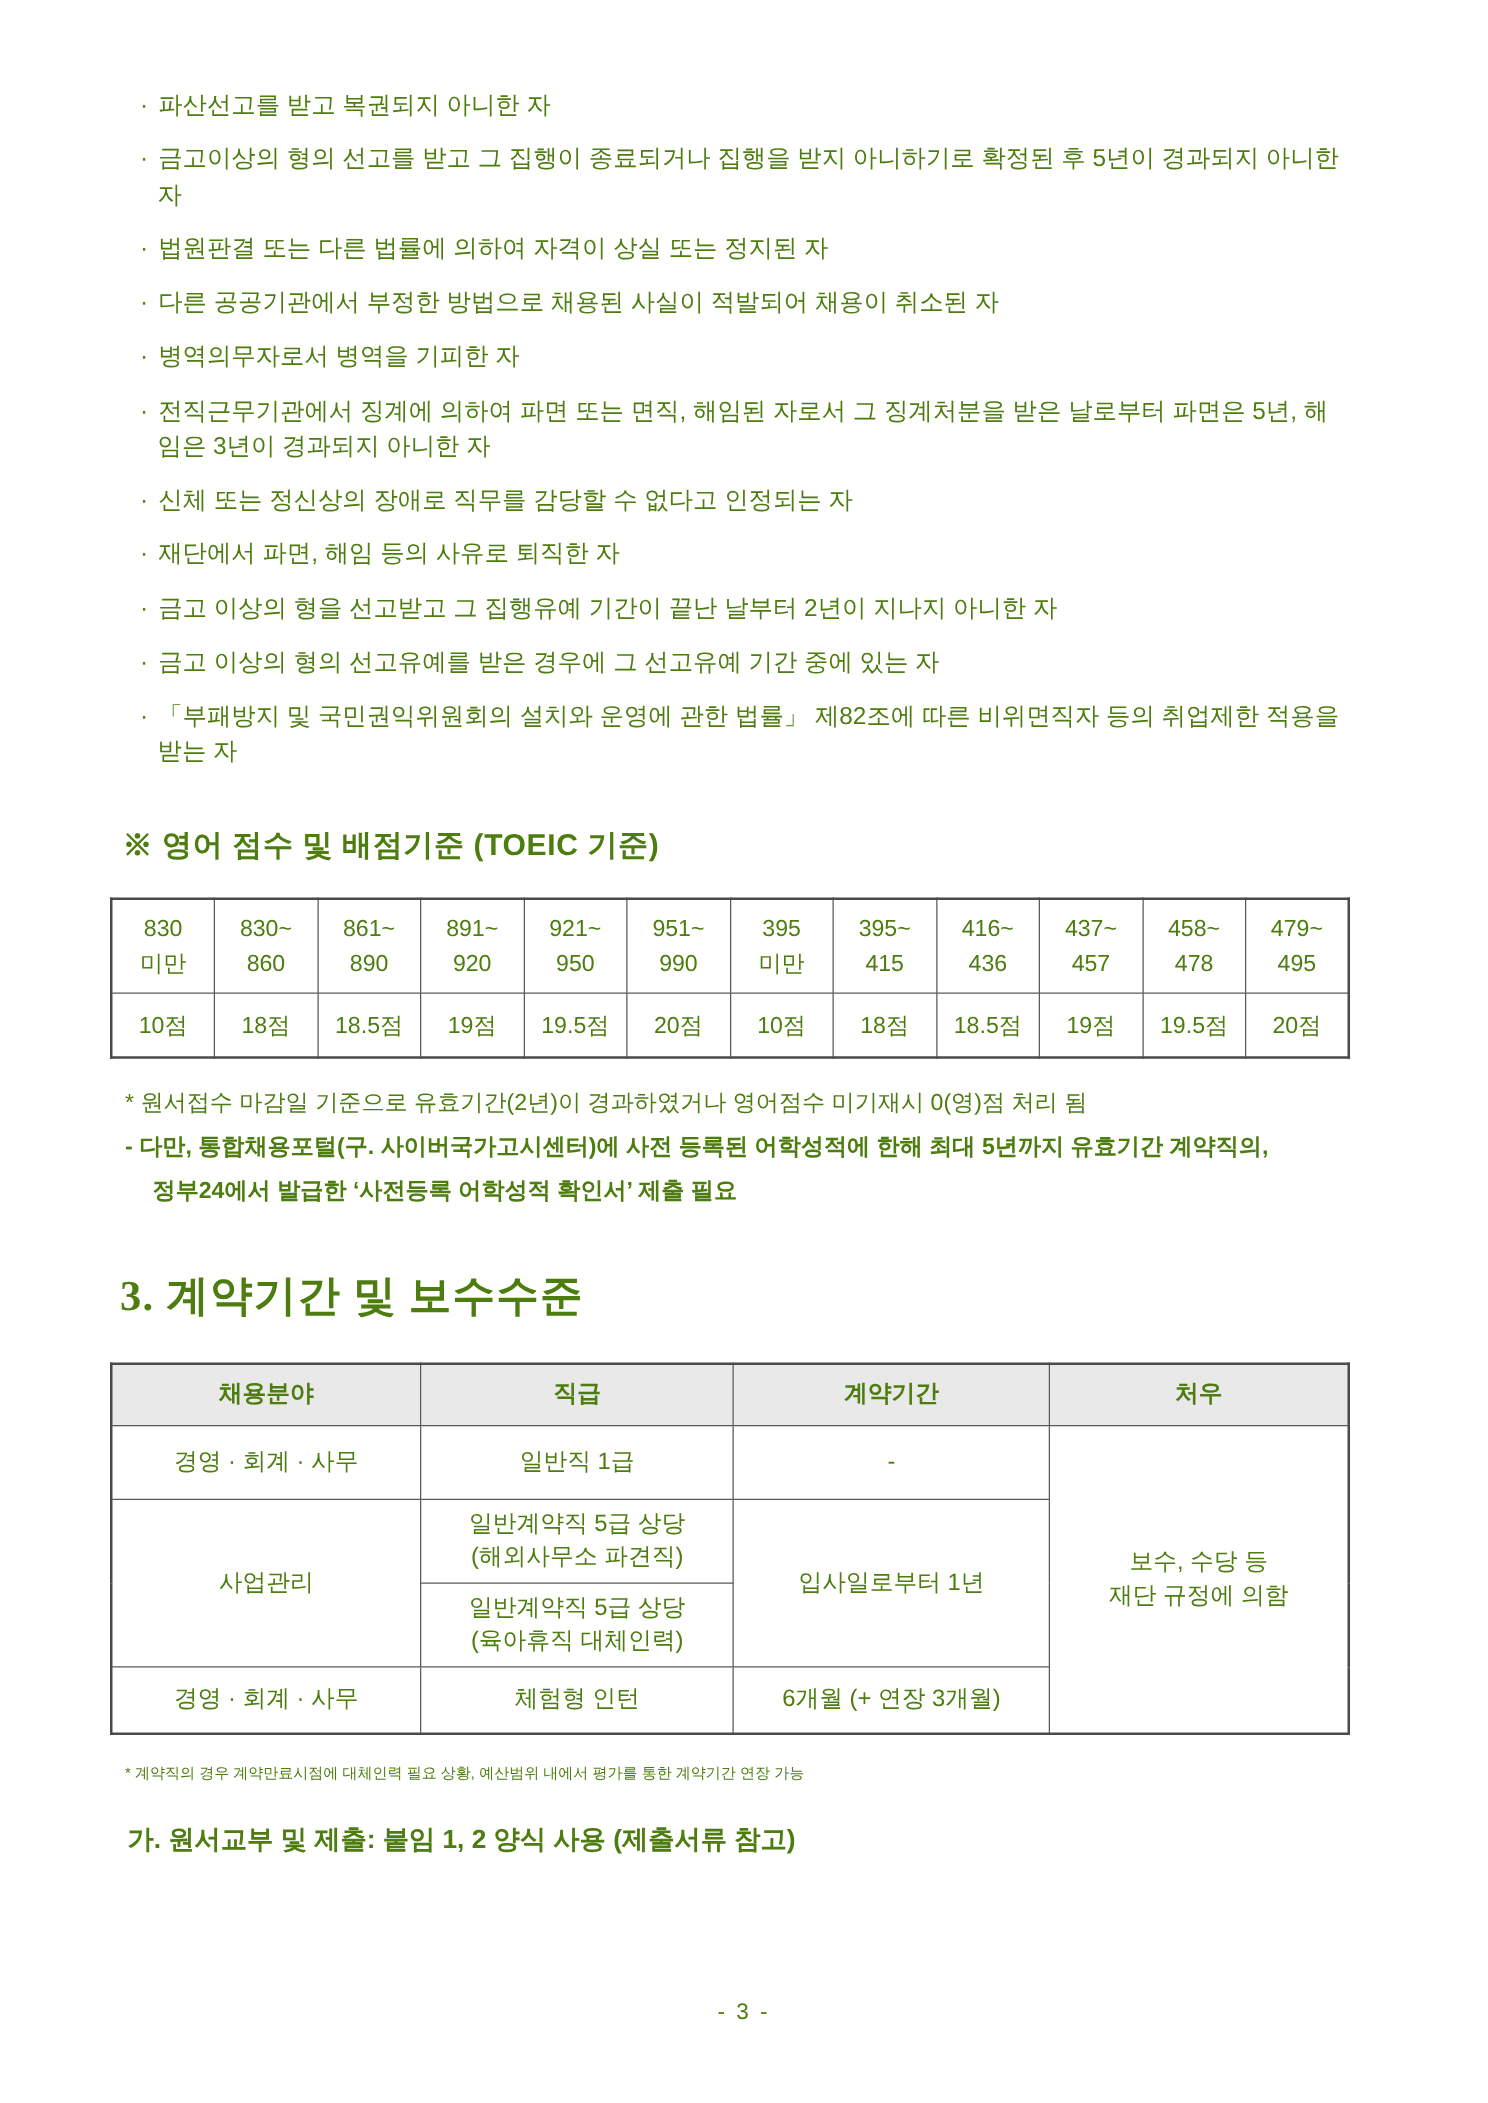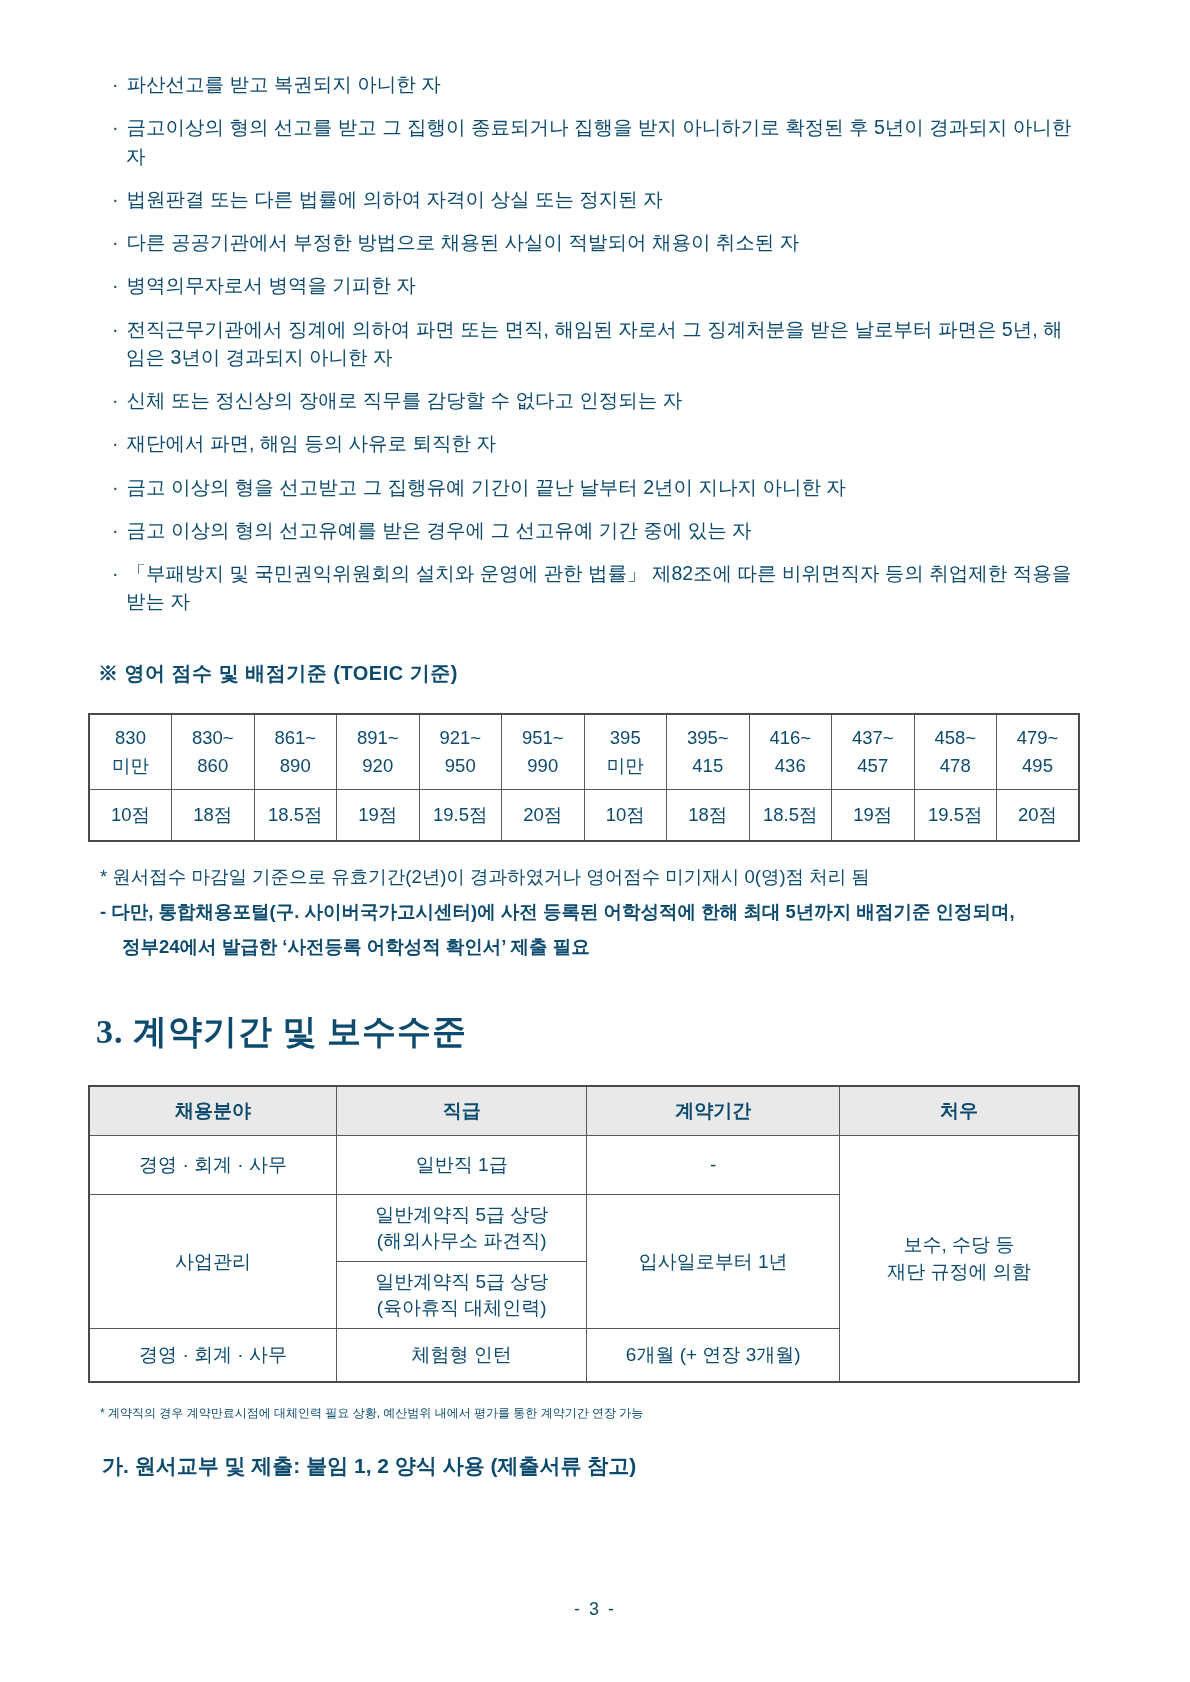--- a/index.html
+++ b/index.html
@@ -4,39 +4,39 @@
 <style>
   html,body { margin:0; padding:0; background:#ffffff; }
   .page {
     position:relative;
     width:1190px; height:1682px;
     margin:0 auto;
     background:#ffffff;
     box-sizing:border-box;
     padding:70px 110px 0 88px;
     font-family:"Liberation Sans", sans-serif;
-    color:#0c4a6e;
+    color:#4d7c0f;
     overflow:hidden;
   }
 
   
   .bullets { }
   .bullet-item {
     font-size:19.5px;
     line-height:1.45;
     margin-bottom:15px;
     padding-left:38px;
     text-indent:-14px;
   }
   .bullet-mark { margin-right:8px; }
 
   
   .toeic-heading {
     margin:44px 0 0 10px;
-    font-size:20px;
+    font-size:24px;
     font-weight:700;
     letter-spacing:0.5px;
   }
   table { border-collapse:collapse; width:100%; }
   .toeic-table {
     margin-top:26px;
     table-layout:fixed;
     border:2px solid #4a4a4a;
   }
   .toeic-table td {
@@ -174,21 +174,21 @@
         <td>18.5점</td>
         <td>19점</td>
         <td>19.5점</td>
         <td>20점</td>
       </tr>
     </tbody>
   </table>
 
   <div class="toeic-notes">
     <div class="note-line">* 원서접수 마감일 기준으로 유효기간(2년)이 경과하였거나 영어점수 미기재시 0(영)점 처리 됨</div>
-    <div class="note-line note-bold">- 다만, 통합채용포털(구. 사이버국가고시센터)에 사전 등록된 어학성적에 한해 최대 5년까지 배점기준 인정되며,</div>
+    <div class="note-line note-bold">- 다만, 통합채용포털(구. 사이버국가고시센터)에 사전 등록된 어학성적에 한해 최대 5년까지 유효기간 계약직의,</div>
     <div class="note-line note-bold note-cont">정부24에서 발급한 ‘사전등록 어학성적 확인서’ 제출 필요</div>
   </div>
 
   <h2 class="sec-heading">3. 계약기간 및 보수수준</h2>
 
   <table class="contract-table">
     <colgroup>
         <col style="width:25%">
         <col style="width:25.3%">
         <col style="width:25.5%">

